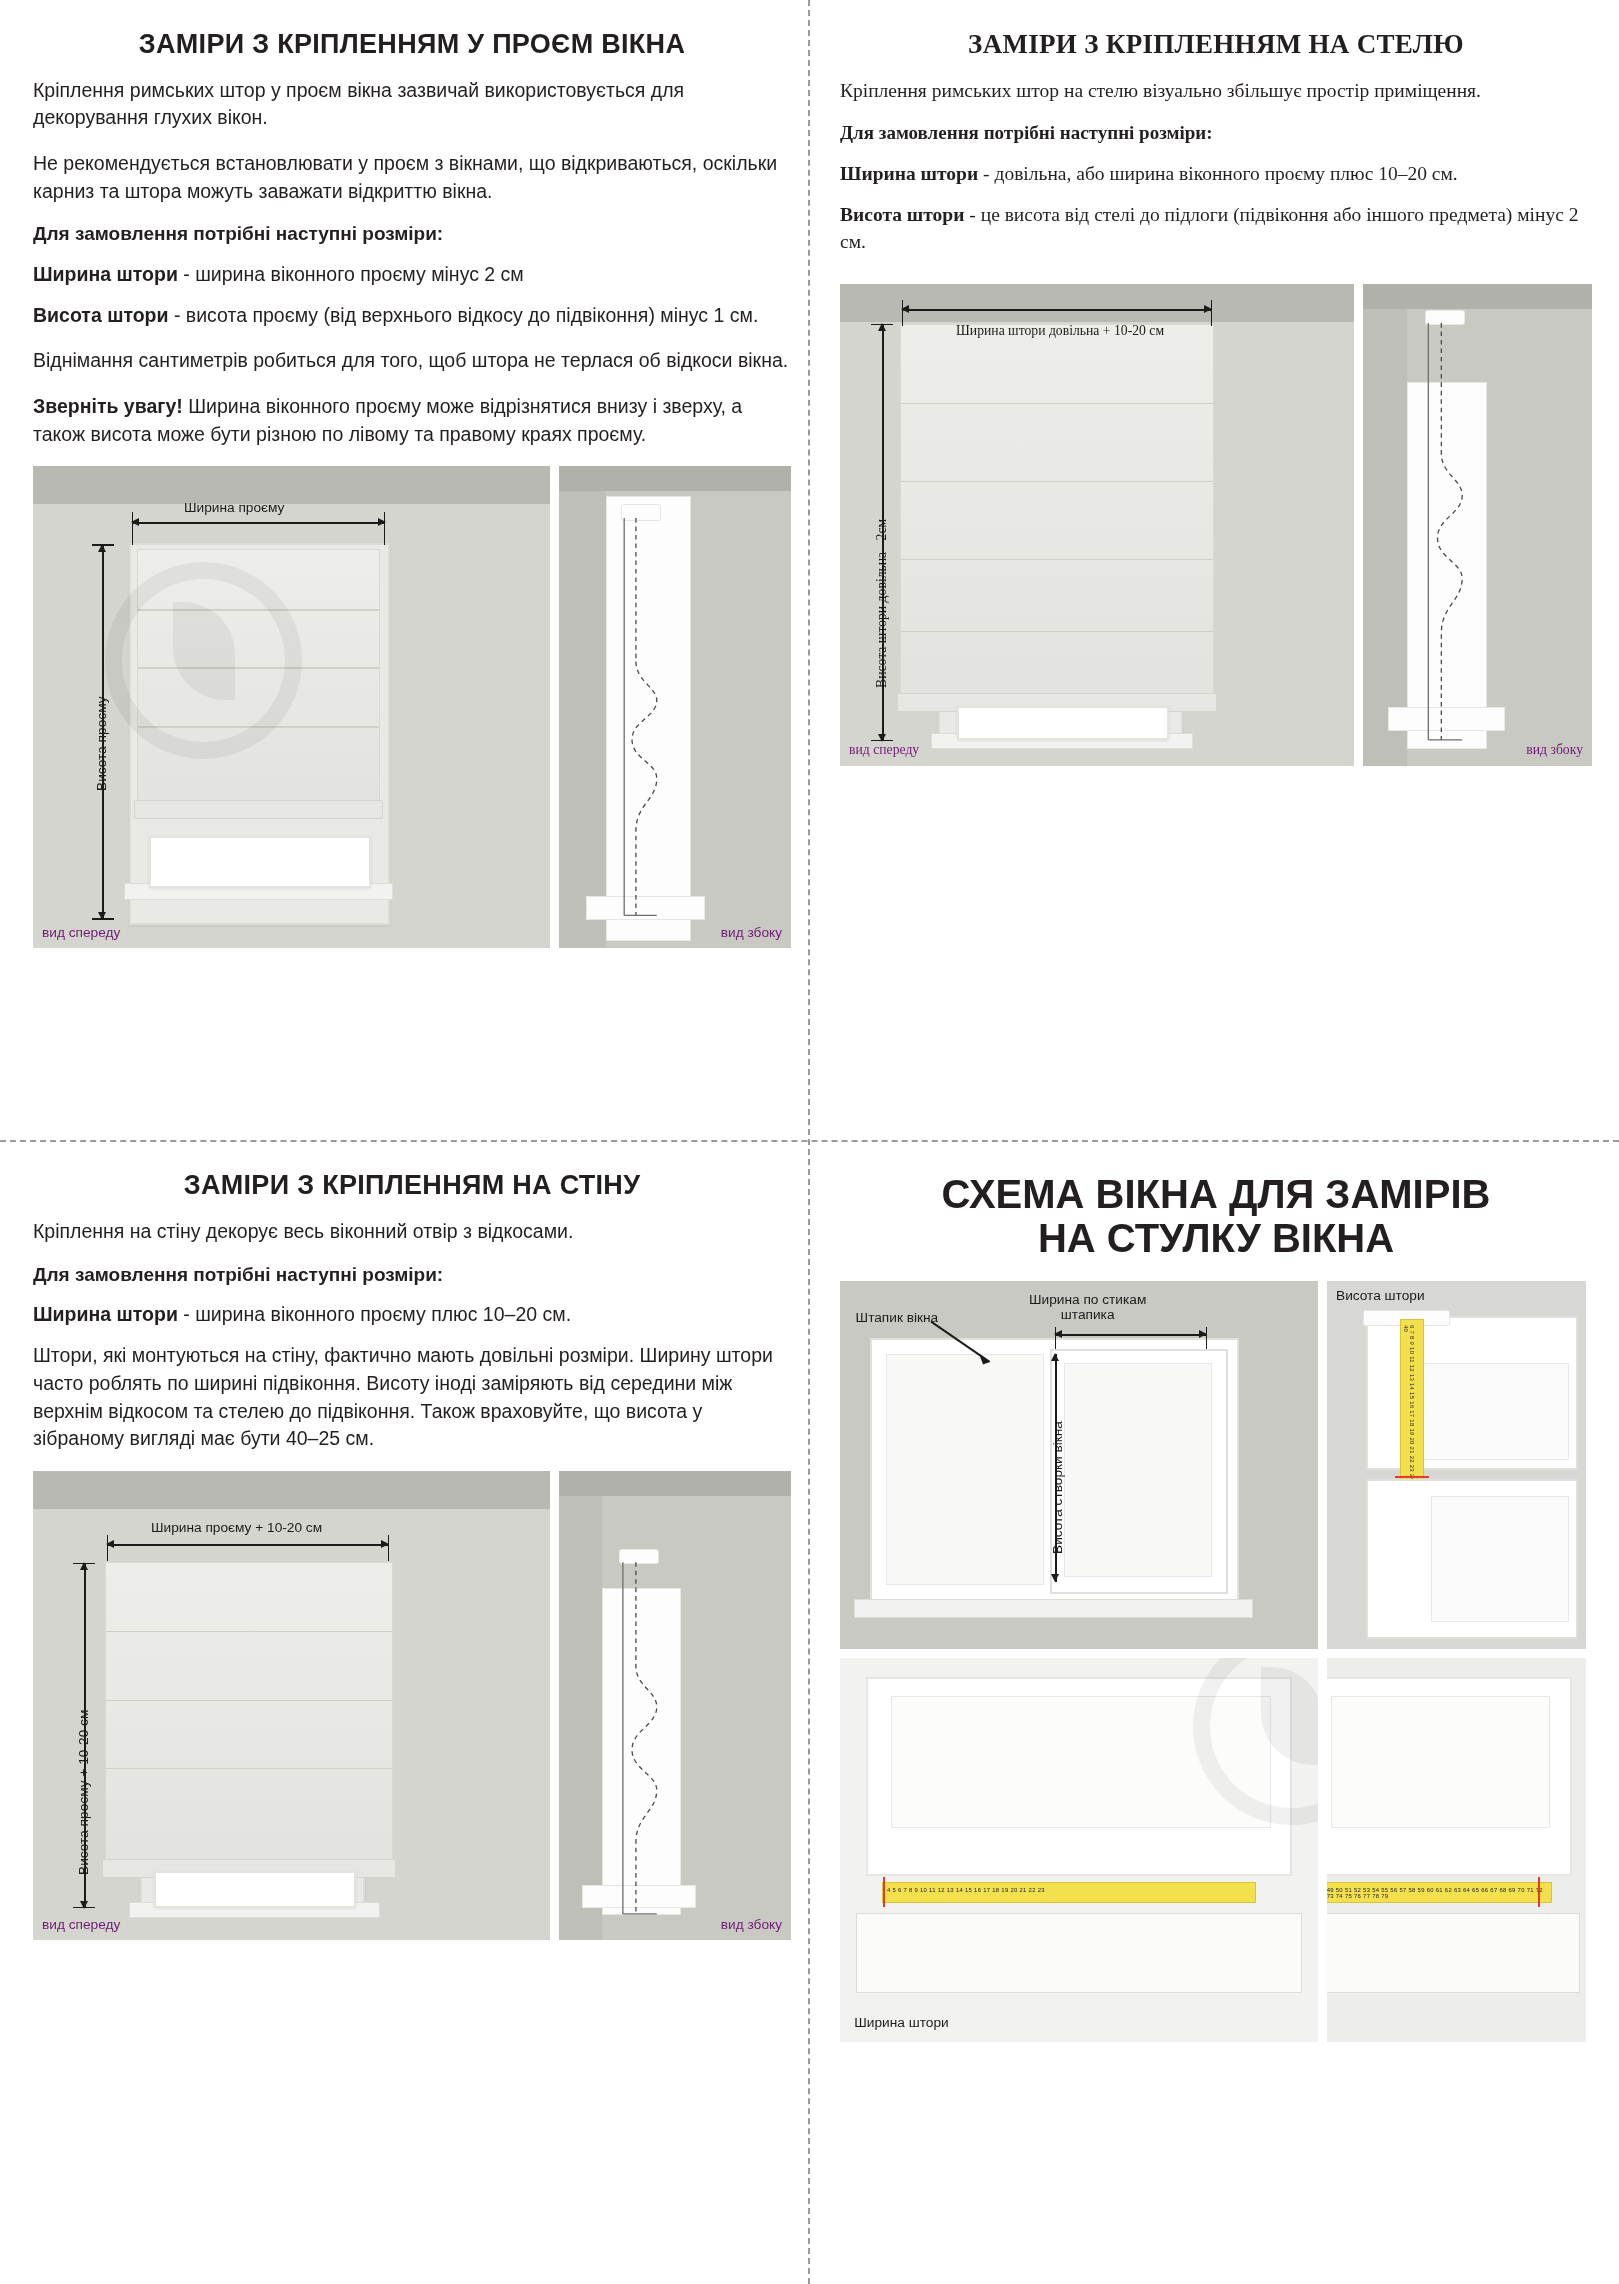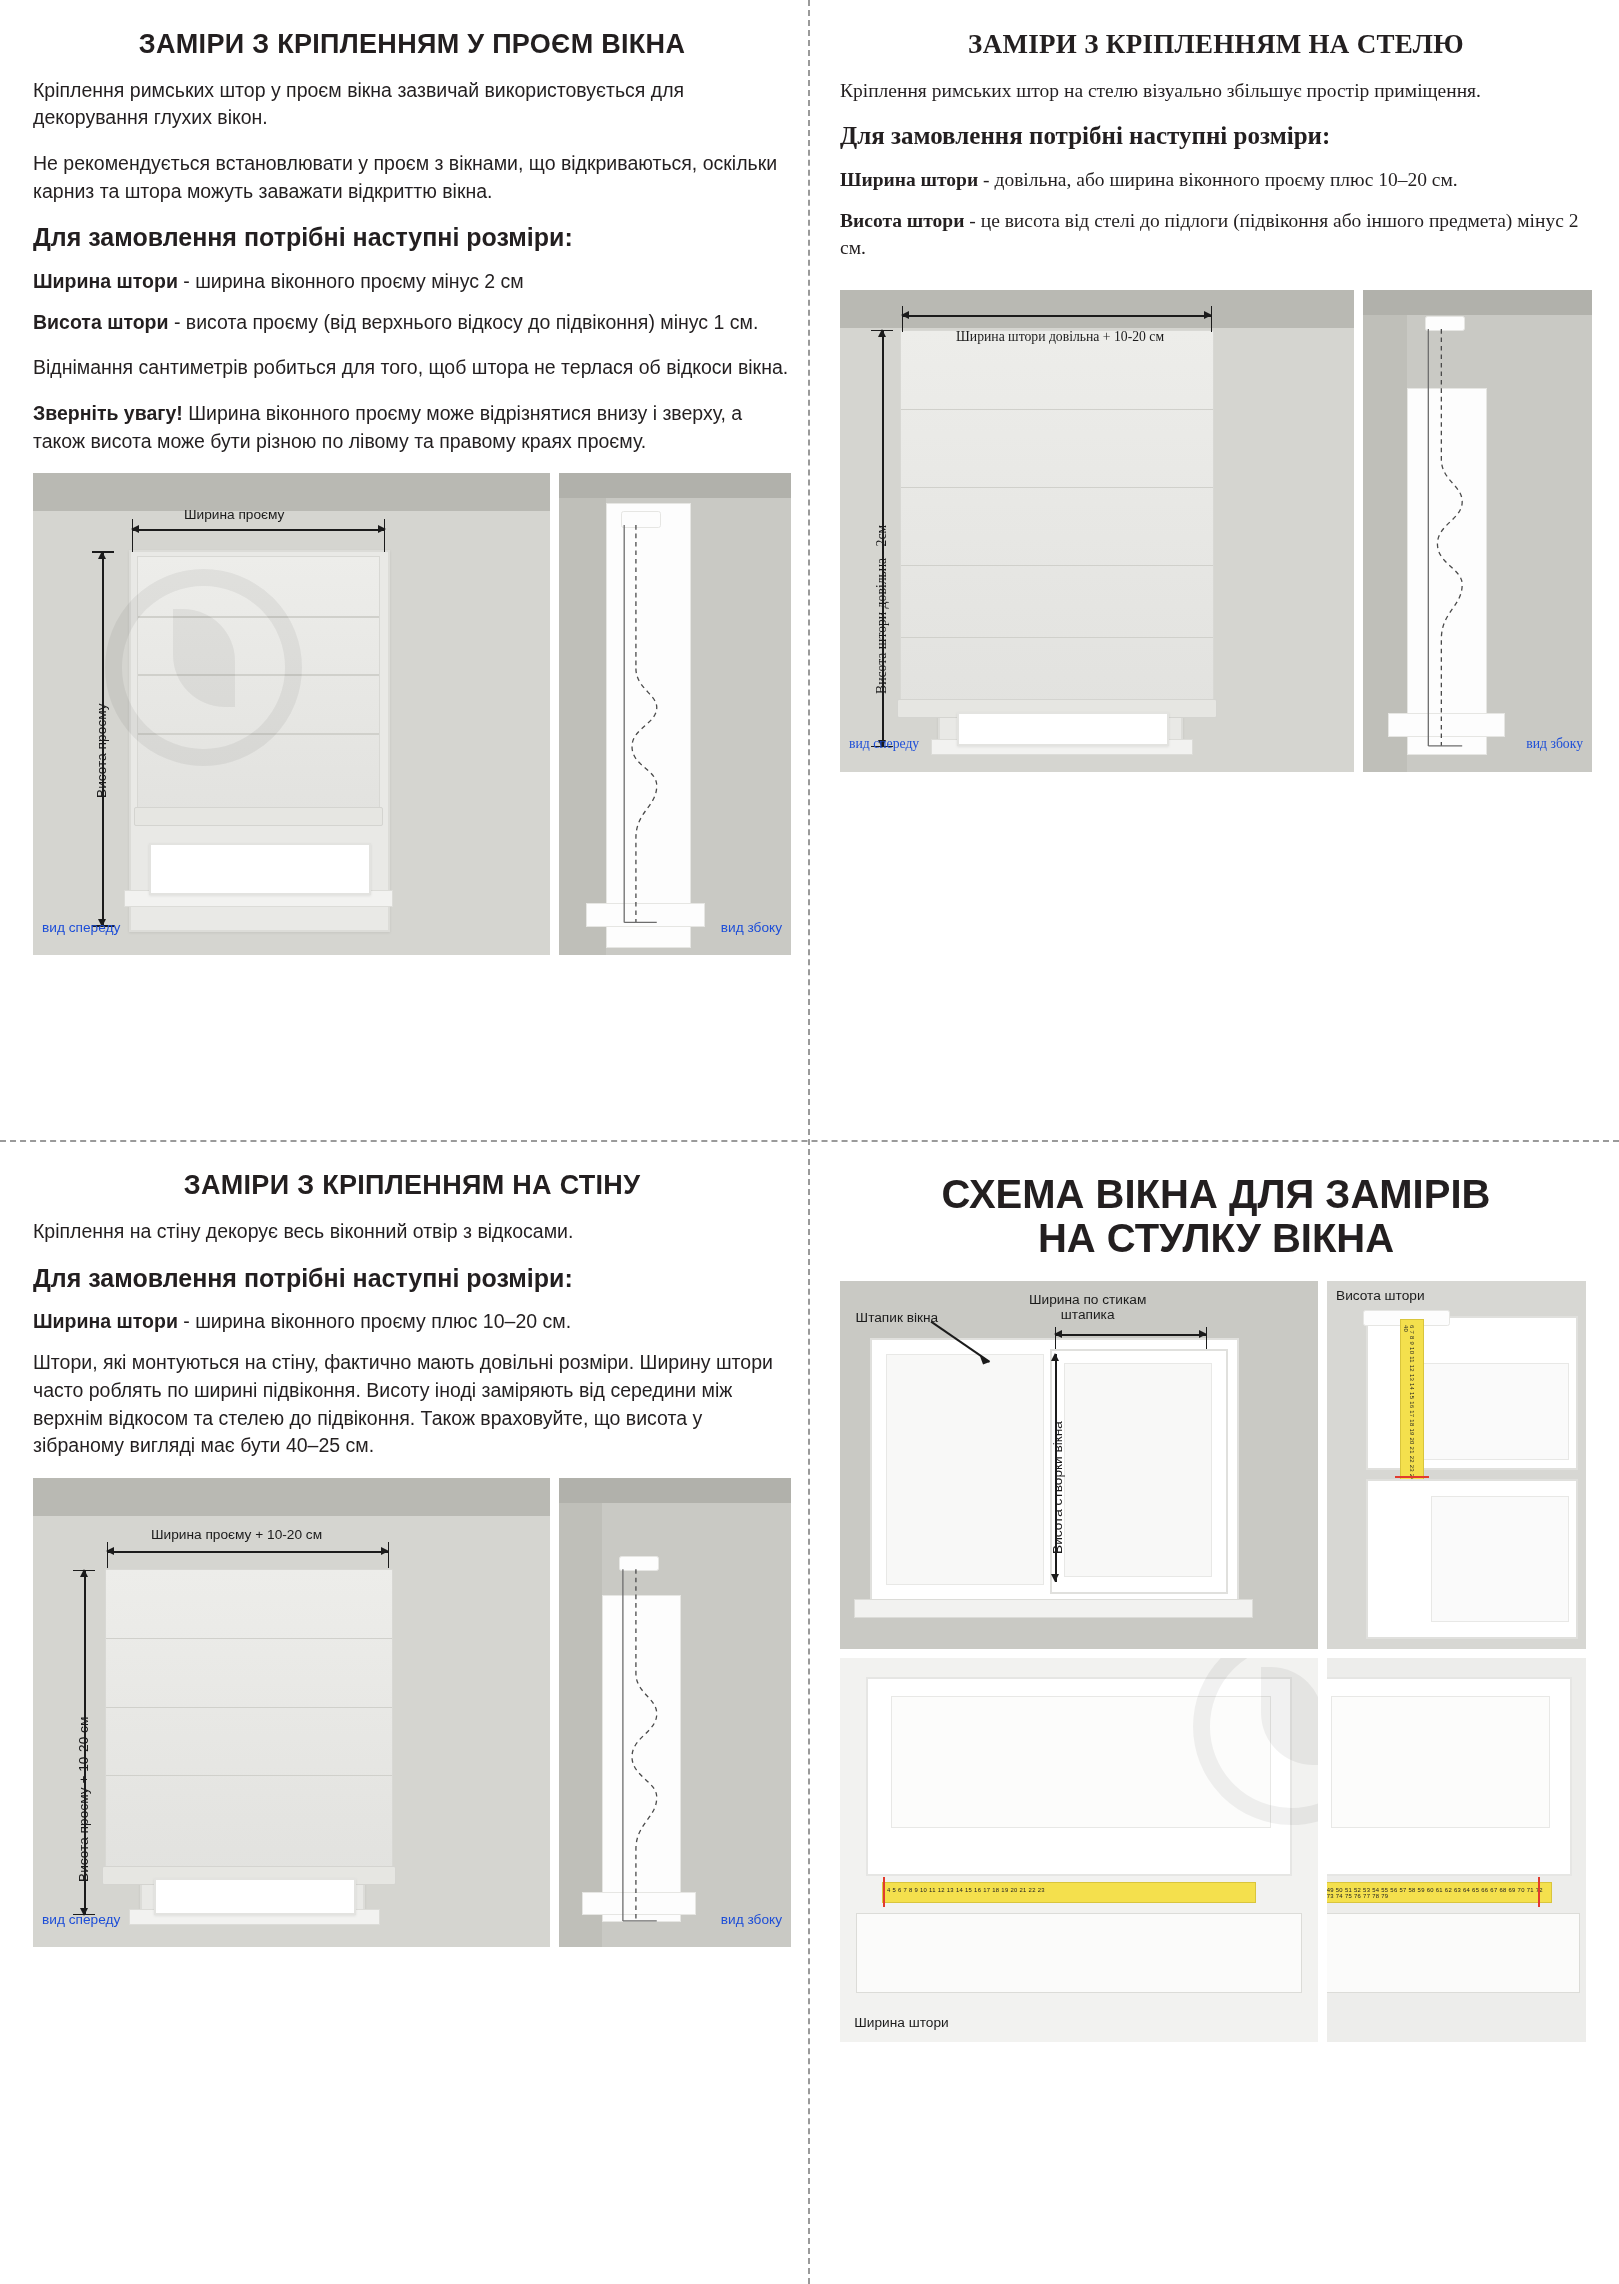--- a/index.html
+++ b/index.html
@@ -66,21 +66,21 @@
   }
   p.body {
     font-size: 19.5px;
     line-height: 1.42;
     margin: 0 0 18px 0;
     color: #231f20;
   }
   p.body.tight { margin-bottom: 13px; }
   .b { font-weight: bold; }
   .subhead {
-    font-size: 25px;
+    font-size: 19px;
     font-weight: bold;
     margin: 0 0 15.6px 0;
   }
 
   
   .illus {
     position: relative;
     width: 100%;
     display: flex;
     gap: 9px;
@@ -95,23 +95,23 @@
   .side-view {
     position: relative;
     background: #c9c9c4;
     flex: 1 1 auto;
     height: 482px;
     overflow: hidden;
     padding-left: 12px;
   }
   .caption {
     position: absolute;
-    bottom: 20px;
+    bottom: 8px;
     font-size: 13.7px;
-    color: #1d4ed8;
+    color: #701a75;
   }
   .caption.left { left: 9px; }
   .caption.right { right: 9px; }
 
   
   .ceiling {
     position: absolute;
     left: 0; right: 0; top: 0;
     height: 38px;
     background: #b9b9b3;

